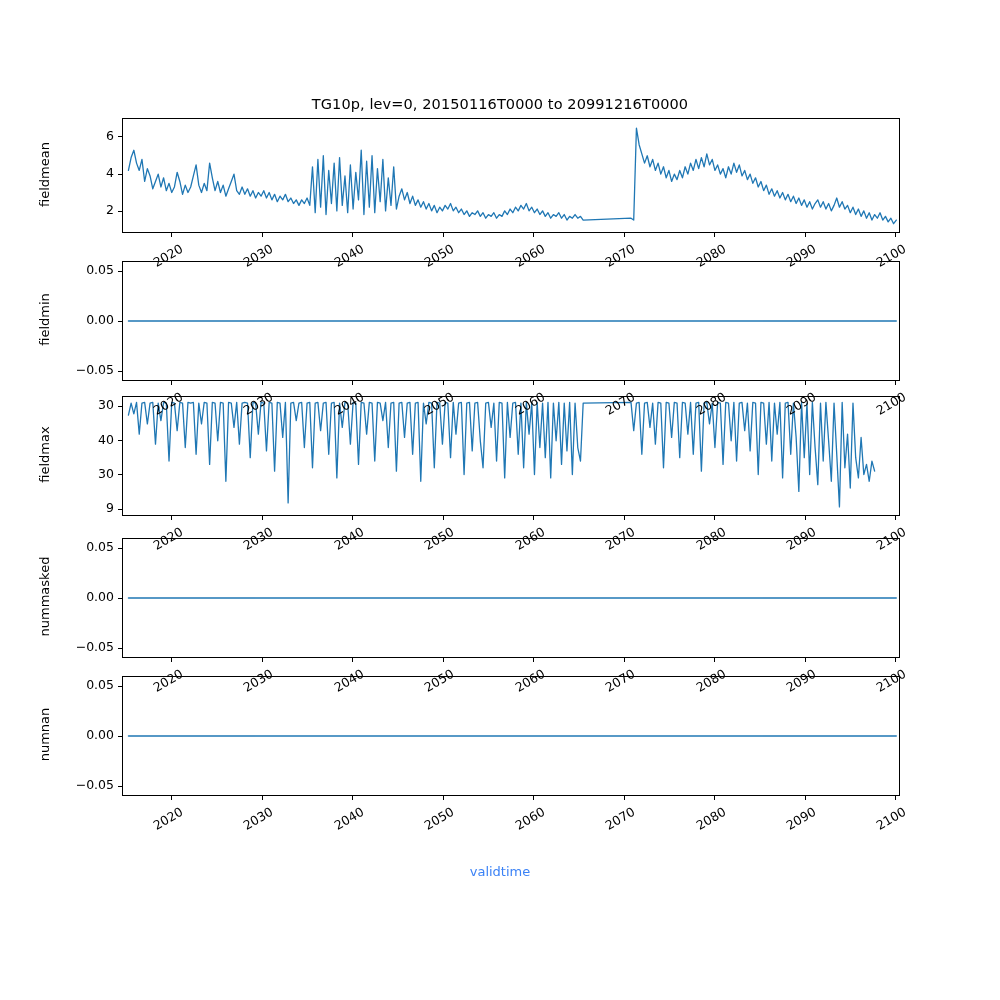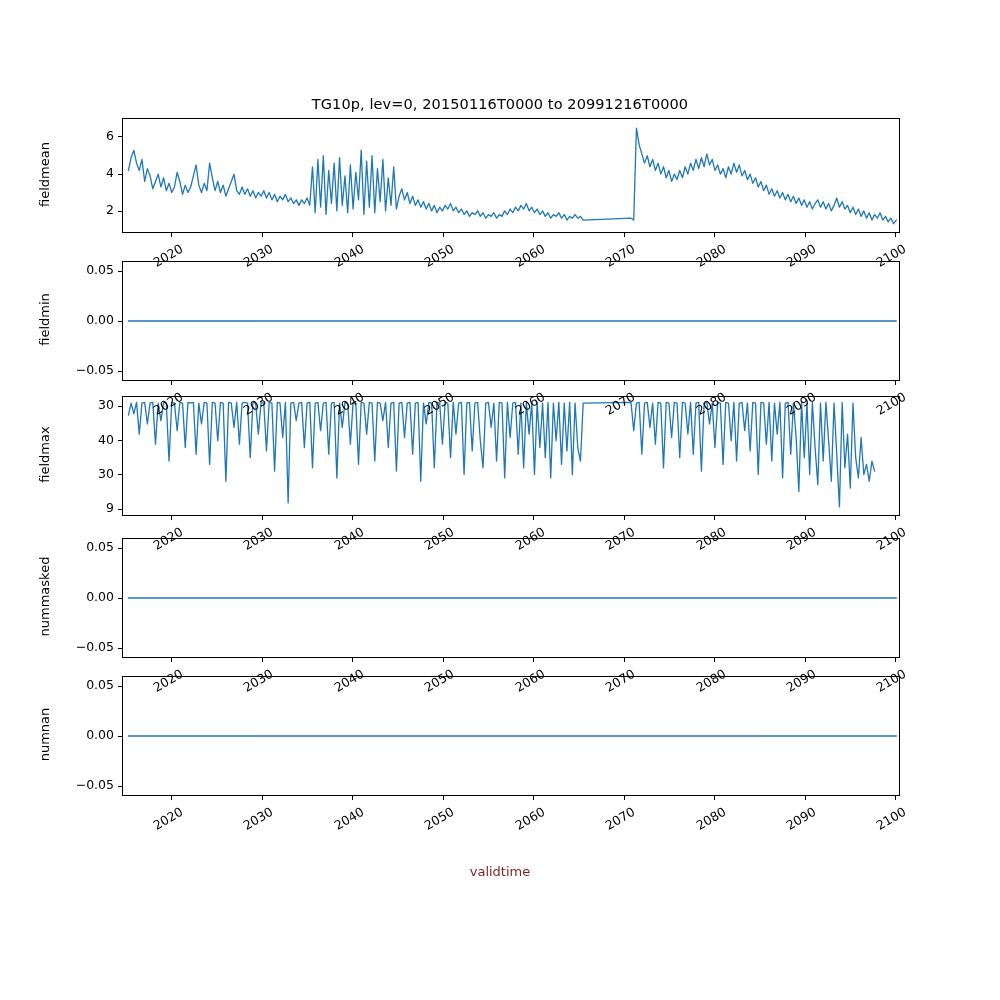--- a/index.html
+++ b/index.html
@@ -52,21 +52,21 @@
     text-align: center;
     white-space: nowrap;
     color: #000000;
   }
   .xlabel {
     position: absolute;
     font-size: 13px;
     text-align: center;
     width: 100%;
     left: 0;
-    color: #7f1d1d;
+    color: #3b82f6;
   }
   .ytick {
     position: absolute;
     font-size: 12.5px;
     text-align: right;
     white-space: nowrap;
     color: #000000;
   }
   .ytickmark {
     position: absolute;

